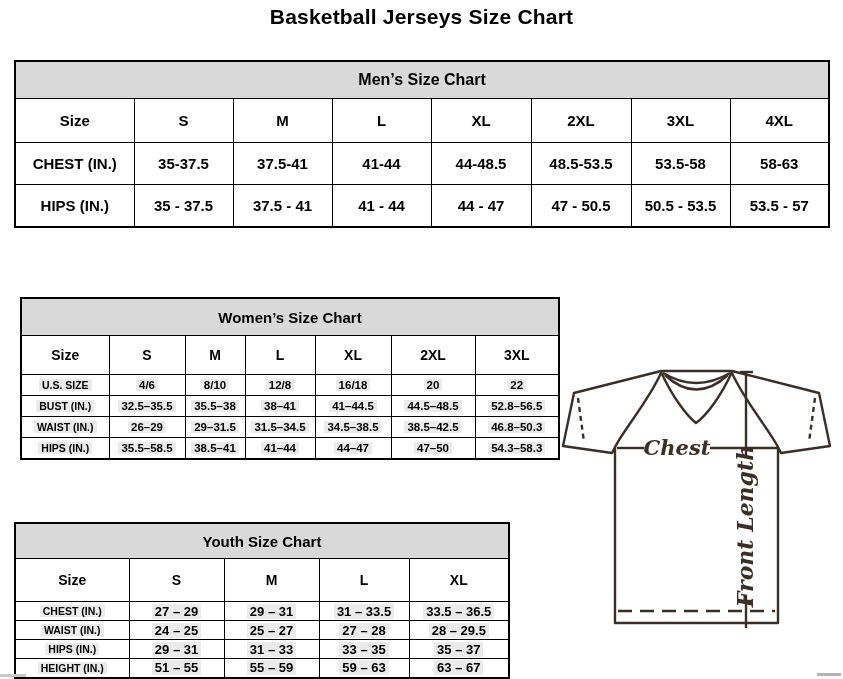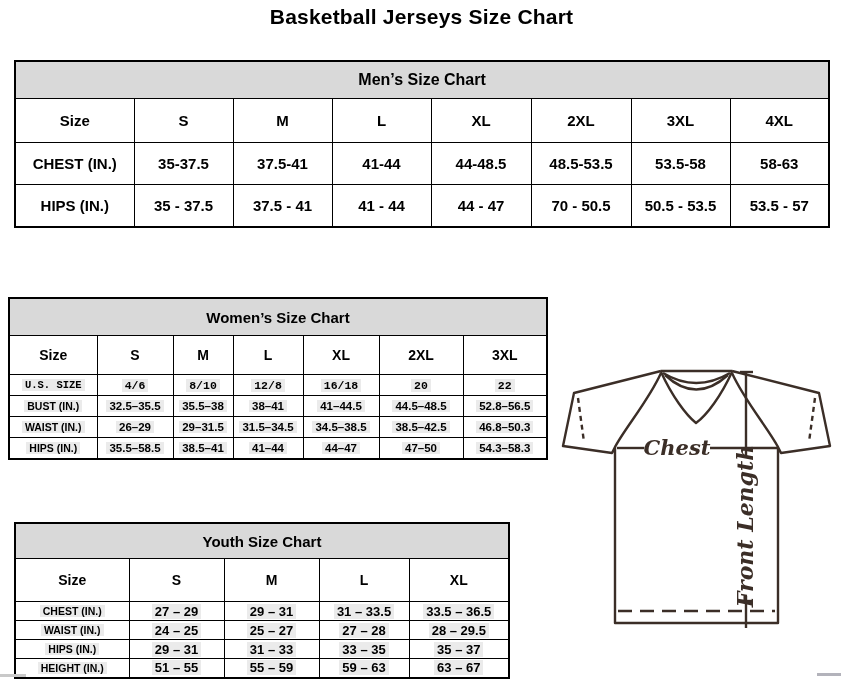--- a/index.html
+++ b/index.html
@@ -6,21 +6,21 @@
   body{
     width:843px;height:679px;position:relative;background:#ffffff;
     font-family:"Liberation Sans",sans-serif;overflow:hidden;
   }
   .page-title{
     position:absolute;top:5px;left:0;width:843px;text-align:center;
     font-size:21px;font-weight:bold;color:#000;letter-spacing:0.2px;
   }
   .tbl-wrap{position:absolute;}
   #mens-wrap{left:14px;top:60px;width:814px;}
-  #womens-wrap{left:8px;top:297px;width:538px;}
+  #womens-wrap{left:20px;top:297px;width:538px;}
   #youth-wrap{left:14px;top:522px;width:494px;}
 
   table.chart{
     border-collapse:collapse;table-layout:fixed;width:100%;
     border:2px solid #000;
   }
   table.chart th,table.chart td{
     border:1px solid #000;text-align:center;vertical-align:middle;
     font-weight:bold;color:#000;padding:0;overflow:hidden;white-space:nowrap;
   }
@@ -84,21 +84,21 @@
           <td>48.5-53.5</td>
           <td>53.5-58</td>
           <td>58-63</td>
         </tr>
         <tr style="height: 42px;">
           <td class="row-label">HIPS (IN.)</td>
           <td>35 - 37.5</td>
           <td>37.5 - 41</td>
           <td>41 - 44</td>
           <td>44 - 47</td>
-          <td>70 - 50.5</td>
+          <td>47 - 50.5</td>
           <td>50.5 - 53.5</td>
           <td>53.5 - 57</td>
         </tr>
       </tbody>
     </table>
   </div>
 <div class="tbl-wrap" id="womens-wrap">
     <table class="chart womens">
       <colgroup>
         <col style="width: 88px;">
@@ -115,21 +115,21 @@
         </tr>
         <tr style="height: 39px;">
           <th class="size-cell">Size</th>
           <th class="size-cell">S</th>
           <th class="size-cell">M</th>
           <th class="size-cell">L</th>
           <th class="size-cell">XL</th>
           <th class="size-cell">2XL</th>
           <th class="size-cell">3XL</th>
         </tr>
-        <tr style="height: 21px; font-family: Liberation Mono, monospace;">
+        <tr style="height: 21px;">
           <td class="row-label"><span class="hl">U.S. SIZE</span></td>
           <td><span class="hl">4/6</span></td>
           <td><span class="hl">8/10</span></td>
           <td><span class="hl">12/8</span></td>
           <td><span class="hl">16/18</span></td>
           <td><span class="hl">20</span></td>
           <td><span class="hl">22</span></td>
         </tr>
         <tr style="height: 21px;">
           <td class="row-label"><span class="hl">BUST (IN.)</span></td>

